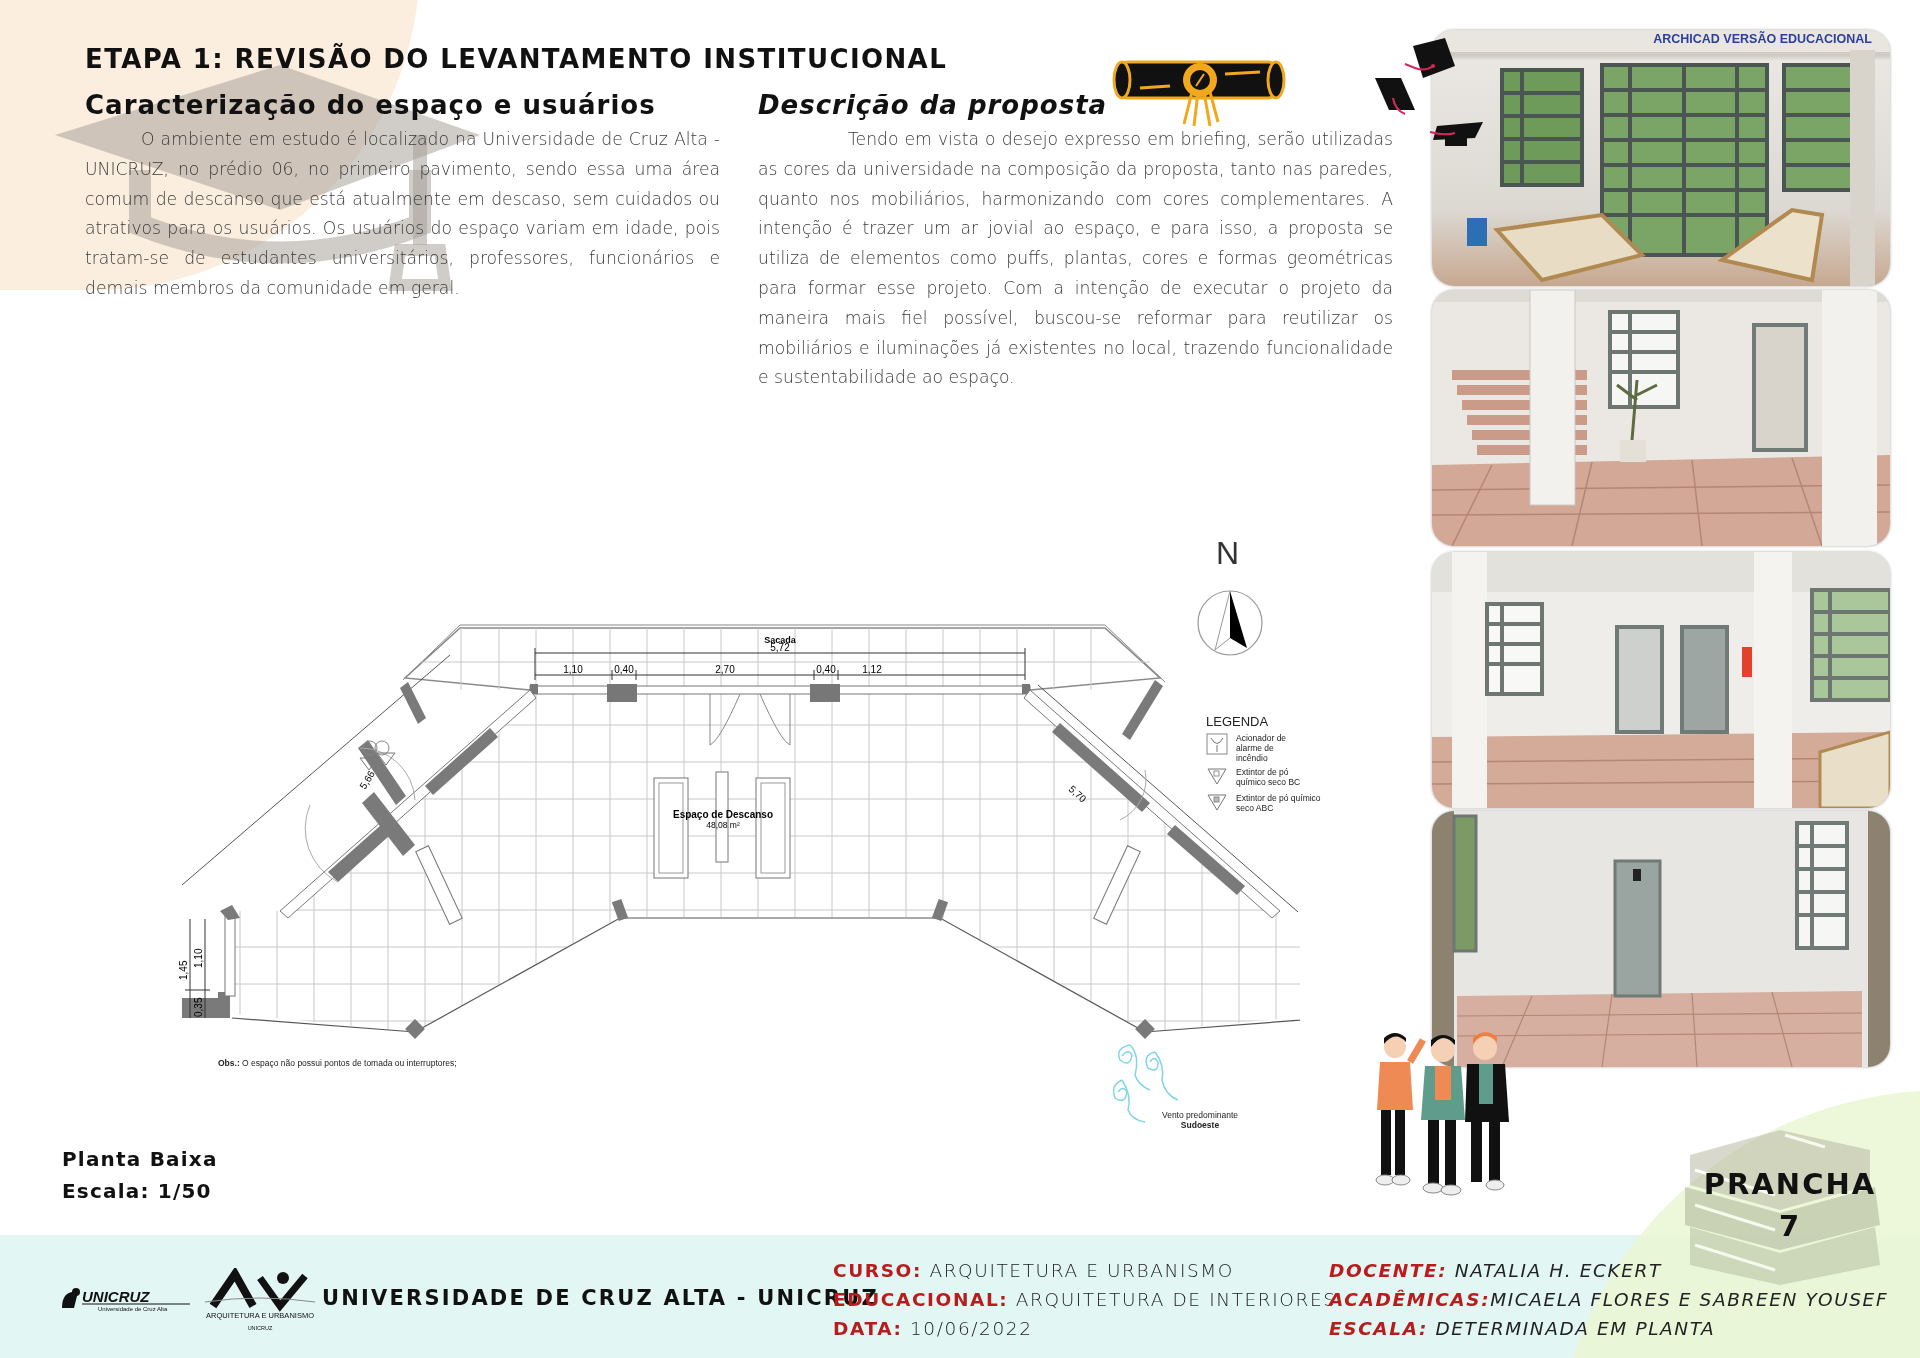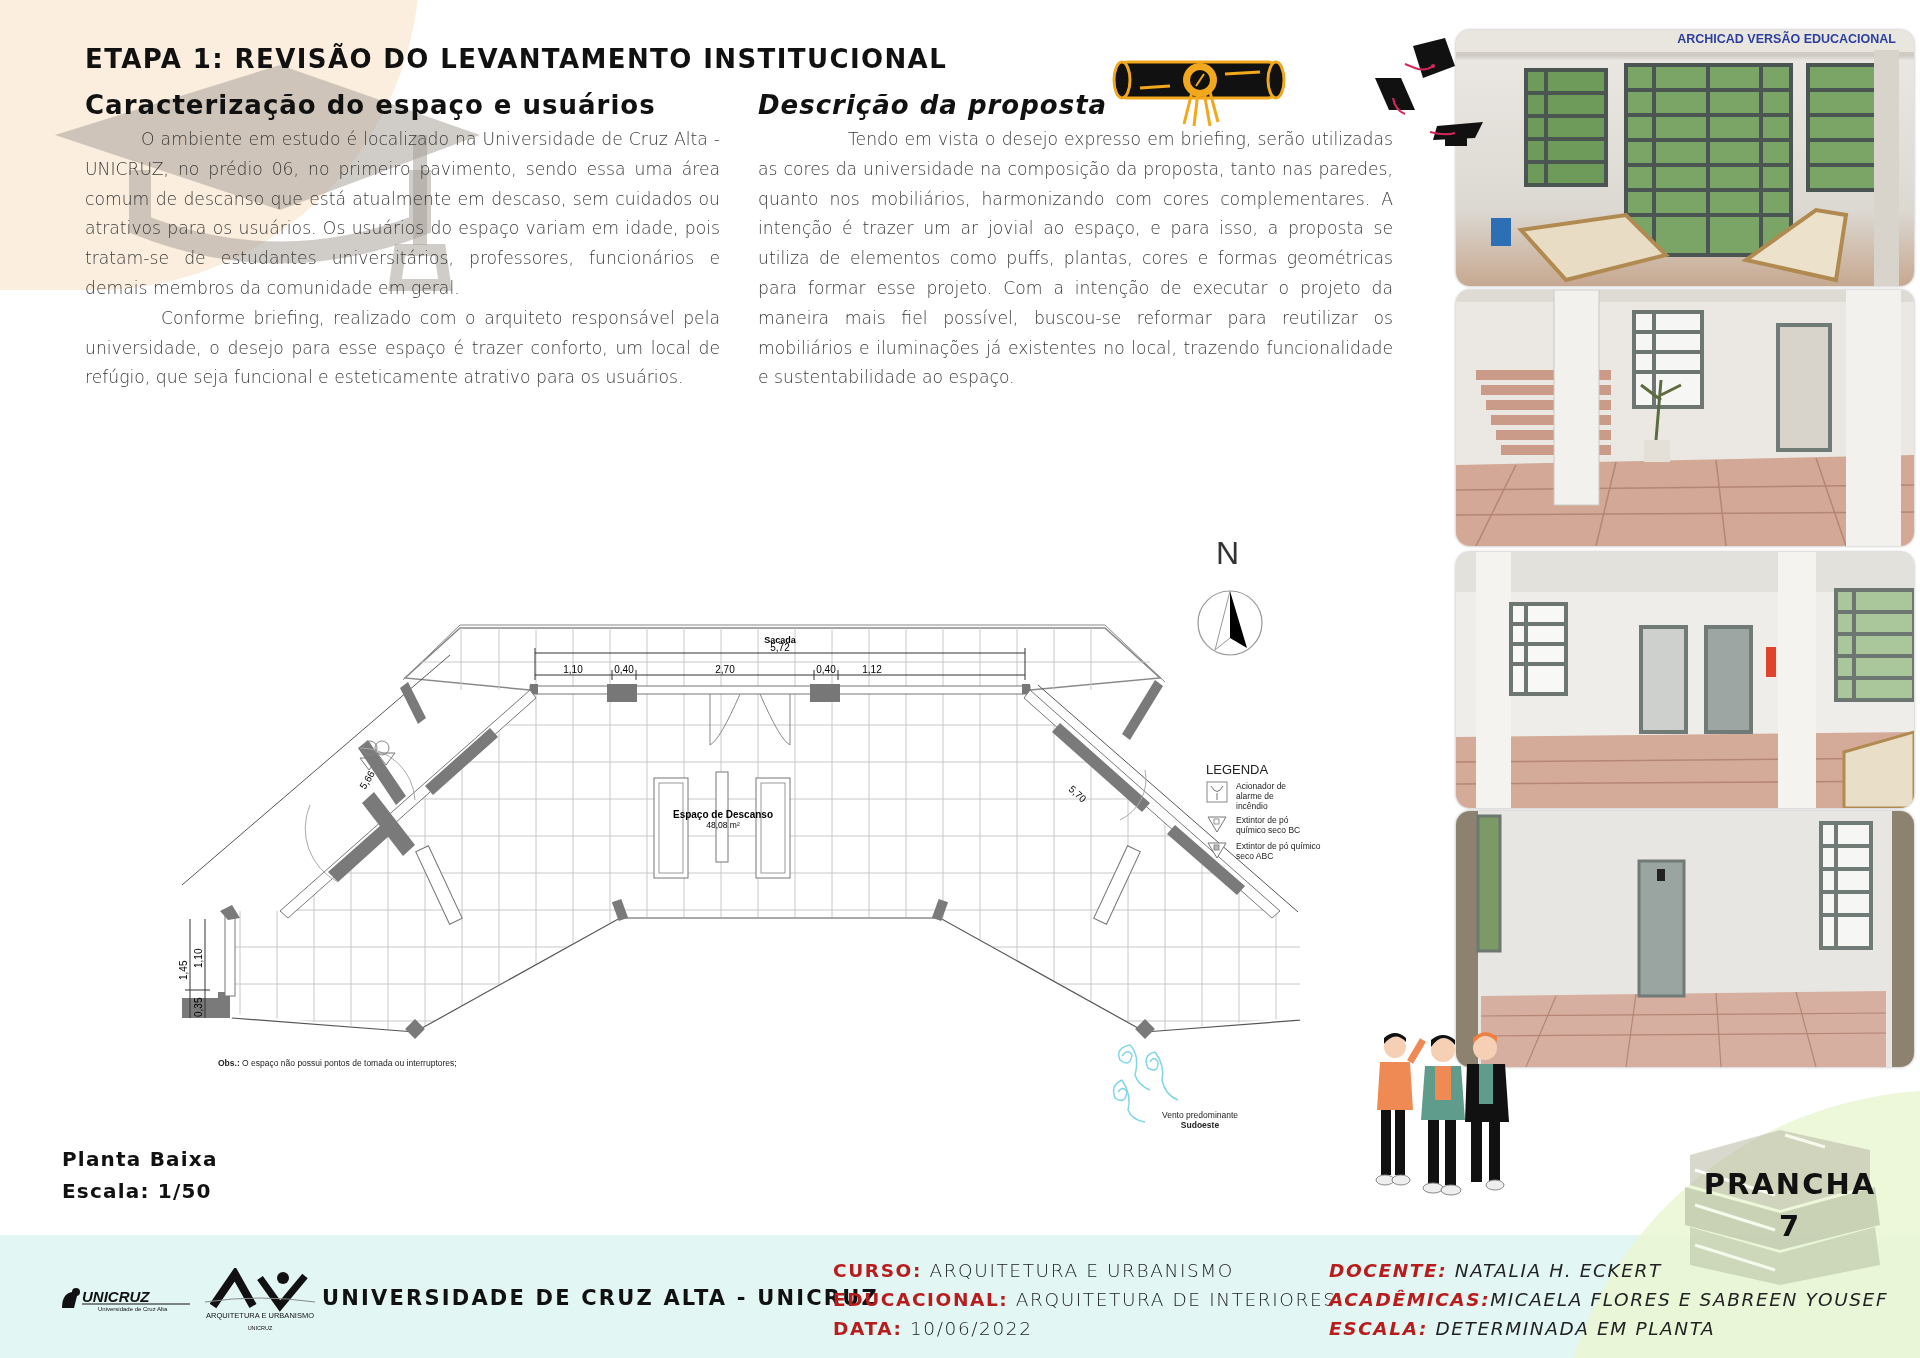--- a/index.html
+++ b/index.html
@@ -12,21 +12,21 @@
 
   .title { left:85px; top:44px; font-family:"DejaVu Sans", sans-serif; font-weight:bold; font-size:26px; letter-spacing:1.4px; color:#111; }
   .subhead { font-family:"DejaVu Sans", sans-serif; font-weight:bold; font-size:26px; letter-spacing:1px; color:#111; }
   .body-text { font-family:"DejaVu Sans", sans-serif; font-size:17.2px; line-height:29.8px; text-align:justify; color:#3a3a3a; font-weight:300; }
   .body-text p { margin:0; text-indent:56px; }
   .body-text p + p { text-indent:76px; }
   .col-left { left:85px; top:125px; width:635px; }
   .col-right { left:758px; top:125px; width:635px; }
   .col-right p { text-indent:90px; }
 
-  .photo { left:1432px; width:458px; height:256px; border-radius:14px; overflow:hidden; box-shadow:0 0 3px rgba(0,0,0,.35);margin-left:24px; }
+  .photo { left:1432px; width:458px; height:256px; border-radius:22px; overflow:hidden; box-shadow:0 0 3px rgba(0,0,0,.35); }
   .photo-label { position:absolute; right:18px; top:2px; font-family:"Liberation Sans", sans-serif; font-weight:bold; font-size:12.5px; color:#2c3e9e; }
 
   .plan-caption { left:62px; top:1143px; font-family:"DejaVu Sans", sans-serif; font-weight:bold; font-size:20px; line-height:32px; letter-spacing:1.2px; color:#111; }
 
   .foot-uni { left:322px; top:1286px; font-family:"DejaVu Sans", sans-serif; font-size:21px; letter-spacing:2.2px; color:#111; font-weight:bold; }
   .foot-col { font-family:"DejaVu Sans", sans-serif; font-size:18.5px; line-height:29px; letter-spacing:1.6px; color:#222; }
   .foot-col .k { font-weight:bold; color:#b91c1c; }
   .foot-col .v { font-weight:300; }
   .foot-c1 { left:833px; top:1256px; }
   .foot-c2 { left:1329px; top:1256px;font-style:italic; }
@@ -59,21 +59,20 @@
   <line x1="115" y1="22" x2="150" y2="20" stroke="#f2a81d" stroke-width="3"></line>
   <path d="M82,40 L74,72 M88,40 L84,74 M94,40 L100,74 M100,40 L108,70" stroke="#f2a81d" stroke-width="3" fill="none"></path>
   <circle cx="90" cy="28" r="17" fill="#f2a81d"></circle>
   <circle cx="90" cy="28" r="11" fill="#111" stroke="#f2a81d" stroke-width="2"></circle>
   <line x1="86" y1="34" x2="94" y2="22" stroke="#f2a81d" stroke-width="2"></line>
 </svg>
 
 <div class="abs subhead" style="left:85px;top:90px;">Caracterização do espaço e usuários</div>
 <div class="abs body-text col-left">
   <p>O ambiente em estudo é localizado na Universidade de Cruz Alta - UNICRUZ, no prédio 06, no primeiro pavimento, sendo essa uma área comum de descanso que está atualmente em descaso, sem cuidados ou atrativos para os usuários. Os usuários do espaço variam em idade, pois tratam-se de estudantes universitários, professores, funcionários e demais membros da comunidade em geral.</p>
-  <p>Conforme briefing, realizado com o arquiteto responsável pela universidade, o desejo para esse espaço é trazer conforto, um local de refúgio, que seja funcional e esteticamente atrativo para os usuários.</p>
 </div>
 
 <div class="abs subhead" style="left:758px;top:90px;font-style:italic;">Descrição da proposta</div>
 <div class="abs body-text col-right">
   <p>Tendo em vista o desejo expresso em briefing, serão utilizadas as cores da universidade na composição da proposta, tanto nas paredes, quanto nos mobiliários, harmonizando com cores complementares. A intenção é trazer um ar jovial ao espaço, e para isso, a proposta se utiliza de elementos como puffs, plantas, cores e formas geométricas para formar esse projeto. Com a intenção de executar o projeto da maneira mais fiel possível, buscou-se reformar para reutilizar os mobiliários e iluminações já existentes no local, trazendo funcionalidade e sustentabilidade ao espaço.</p>
 </div>
 
 <div class="abs photo" style="top:30px;background:linear-gradient(180deg,#d7d3cd 0%,#cfcac3 10%,#eae7e2 12%,#dcd9d3 70%,#c7a890 100%);">
   <svg width="458" height="256" viewBox="0 0 458 256">
     <rect x="0" y="0" width="458" height="22" fill="#e9e6e0"></rect>
@@ -390,21 +389,21 @@
 </div>
 
 <div class="abs" style="left:1216px;top:535px;font-size:32px;font-family:'Liberation Sans',sans-serif;color:#333;">N</div>
 <svg class="abs" style="left:1195px;top:588px;" width="70" height="70" viewBox="0 0 70 70">
   <circle cx="35" cy="35" r="32" fill="#fff" stroke="#999" stroke-width="1.2"></circle>
   <polygon points="35,3 35,50 52,60" fill="#000"></polygon>
   <polyline points="35,3 20,62 35,50" fill="none" stroke="#999" stroke-width="1"></polyline>
 </svg>
 
 <div class="abs" style="left:1206px;top:714px;font-family:'Liberation Sans',sans-serif;">
-  <div style="font-size:13px;color:#222;margin-bottom:4px;margin-top:48px;">LEGENDA</div>
+  <div style="font-size:13px;color:#222;margin-bottom:4px;">LEGENDA</div>
   <div style="display:flex;align-items:flex-start;gap:8px;margin-bottom:4px;">
     <svg width="22" height="22" viewBox="0 0 22 22">
         <rect x="1" y="1" width="20" height="20" fill="#fff" stroke="#888"></rect>
         <path d="M5,5 Q11,16 17,5 M11,12 L11,19" fill="none" stroke="#777"></path>
       </svg>
     <span style="font-size:8.5px;line-height:10px;width:60px;color:#222;">Acionador de alarme de incêndio</span>
   </div>
   <div style="display:flex;align-items:flex-start;gap:8px;margin-bottom:6px;">
     <svg width="22" height="18" viewBox="0 0 22 18">
         <polygon points="2,2 20,2 11,17" fill="#fff" stroke="#777"></polygon>

